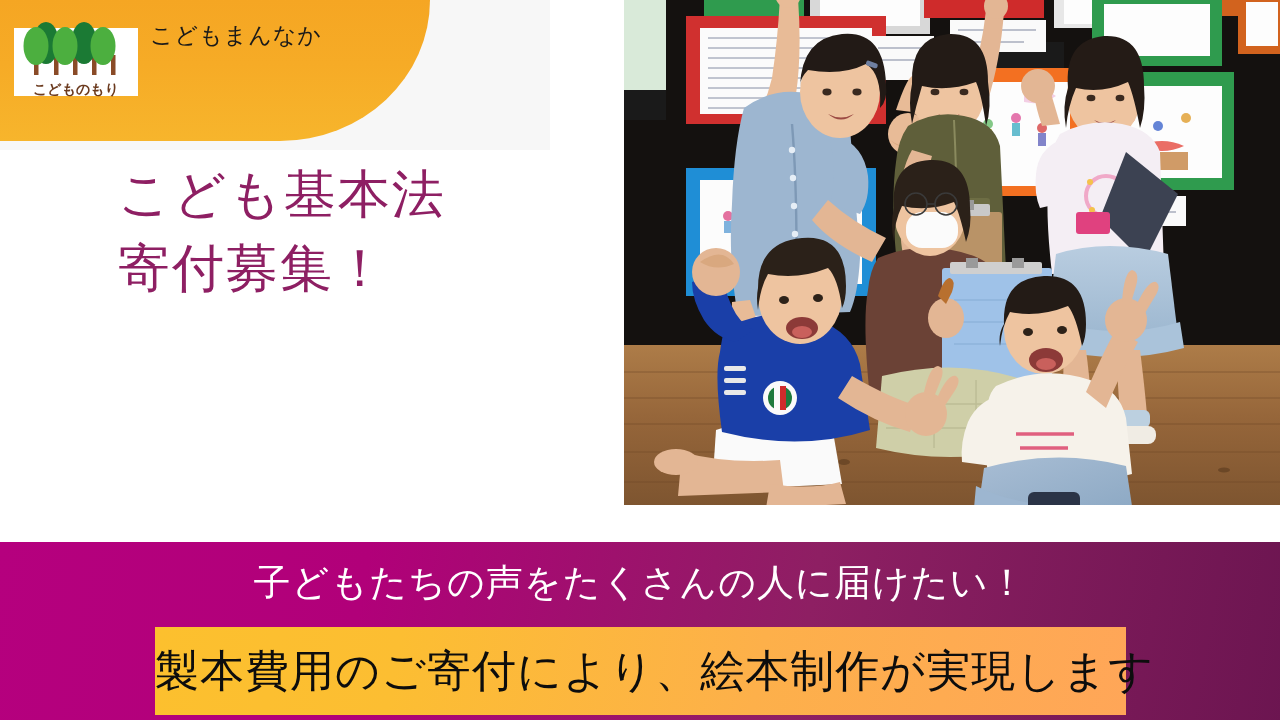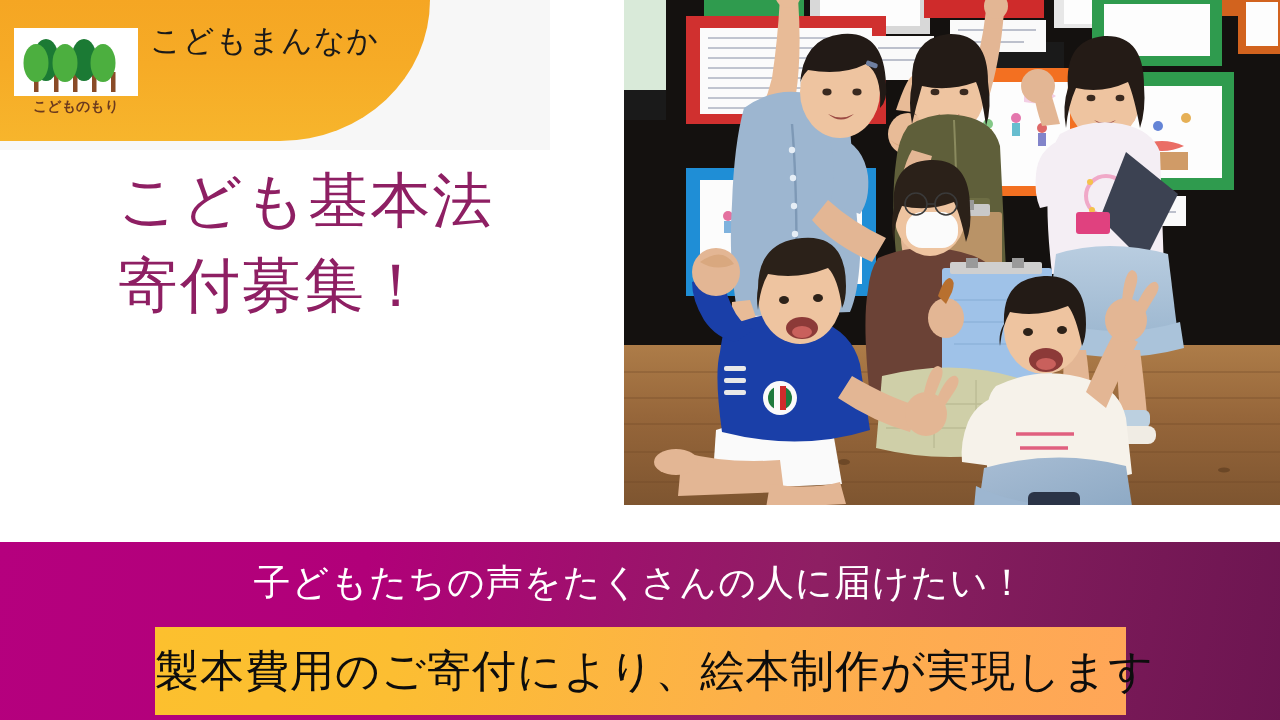--- a/index.html
+++ b/index.html
@@ -17,43 +17,43 @@
 
   
   .header-band{
     position:absolute;left:0;top:0;width:430px;height:141px;
     background:linear-gradient(180deg,#f5a623 0%,#f6ab26 45%,#f7b52c 100%);
     border-bottom-right-radius:150px 141px;
   }
   .logo-box{
     position:absolute;left:14px;top:28px;width:124px;height:68px;
     background:#ffffff;display:flex;flex-direction:column;
-    align-items:center;justify-content:flex-start;padding-top:8px;box-sizing:border-box;
+    align-items:center;justify-content:flex-end;padding-top:8px;box-sizing:border-box;
   }
   .logo-trees{position:relative;width:110px;height:62px;}
   .logo-trees svg{display:block;}
   .logo-word{
     font-family:"DejaVu Sans","Liberation Sans",sans-serif;
     font-size:14px;font-weight:700;color:#6b3a1e;letter-spacing:0px;line-height:1;
     margin-top:1px;
   }
   .header-text{
     position:absolute;left:150px;top:20px;width:270px;
     font-family:"DejaVu Sans","Liberation Sans",sans-serif;
-    font-size:31px;line-height:1.35;color:#1a1a1a;font-weight:400;
+    font-size:23px;line-height:1.35;color:#1a1a1a;font-weight:400;
     letter-spacing:1px;
   }
   .header-text span{display:block;}
 
   
   .main-title{
     position:absolute;left:118px;top:158px;width:506px;
     color:#8e1f63;
     font-family:"DejaVu Sans","Liberation Sans",sans-serif;
-    font-size:60px;line-height:1.42;font-weight:400;letter-spacing:2px;
+    font-size:52px;line-height:1.42;font-weight:400;letter-spacing:2px;
     white-space:nowrap;
   }
   .main-title .tline{display:block;}
 
   
   .photo{position:absolute;left:624px;top:0;width:656px;height:505px;overflow:hidden;background:#101010;}
   .photo svg{display:block;width:656px;height:505px;}
 
   
   .banner{

